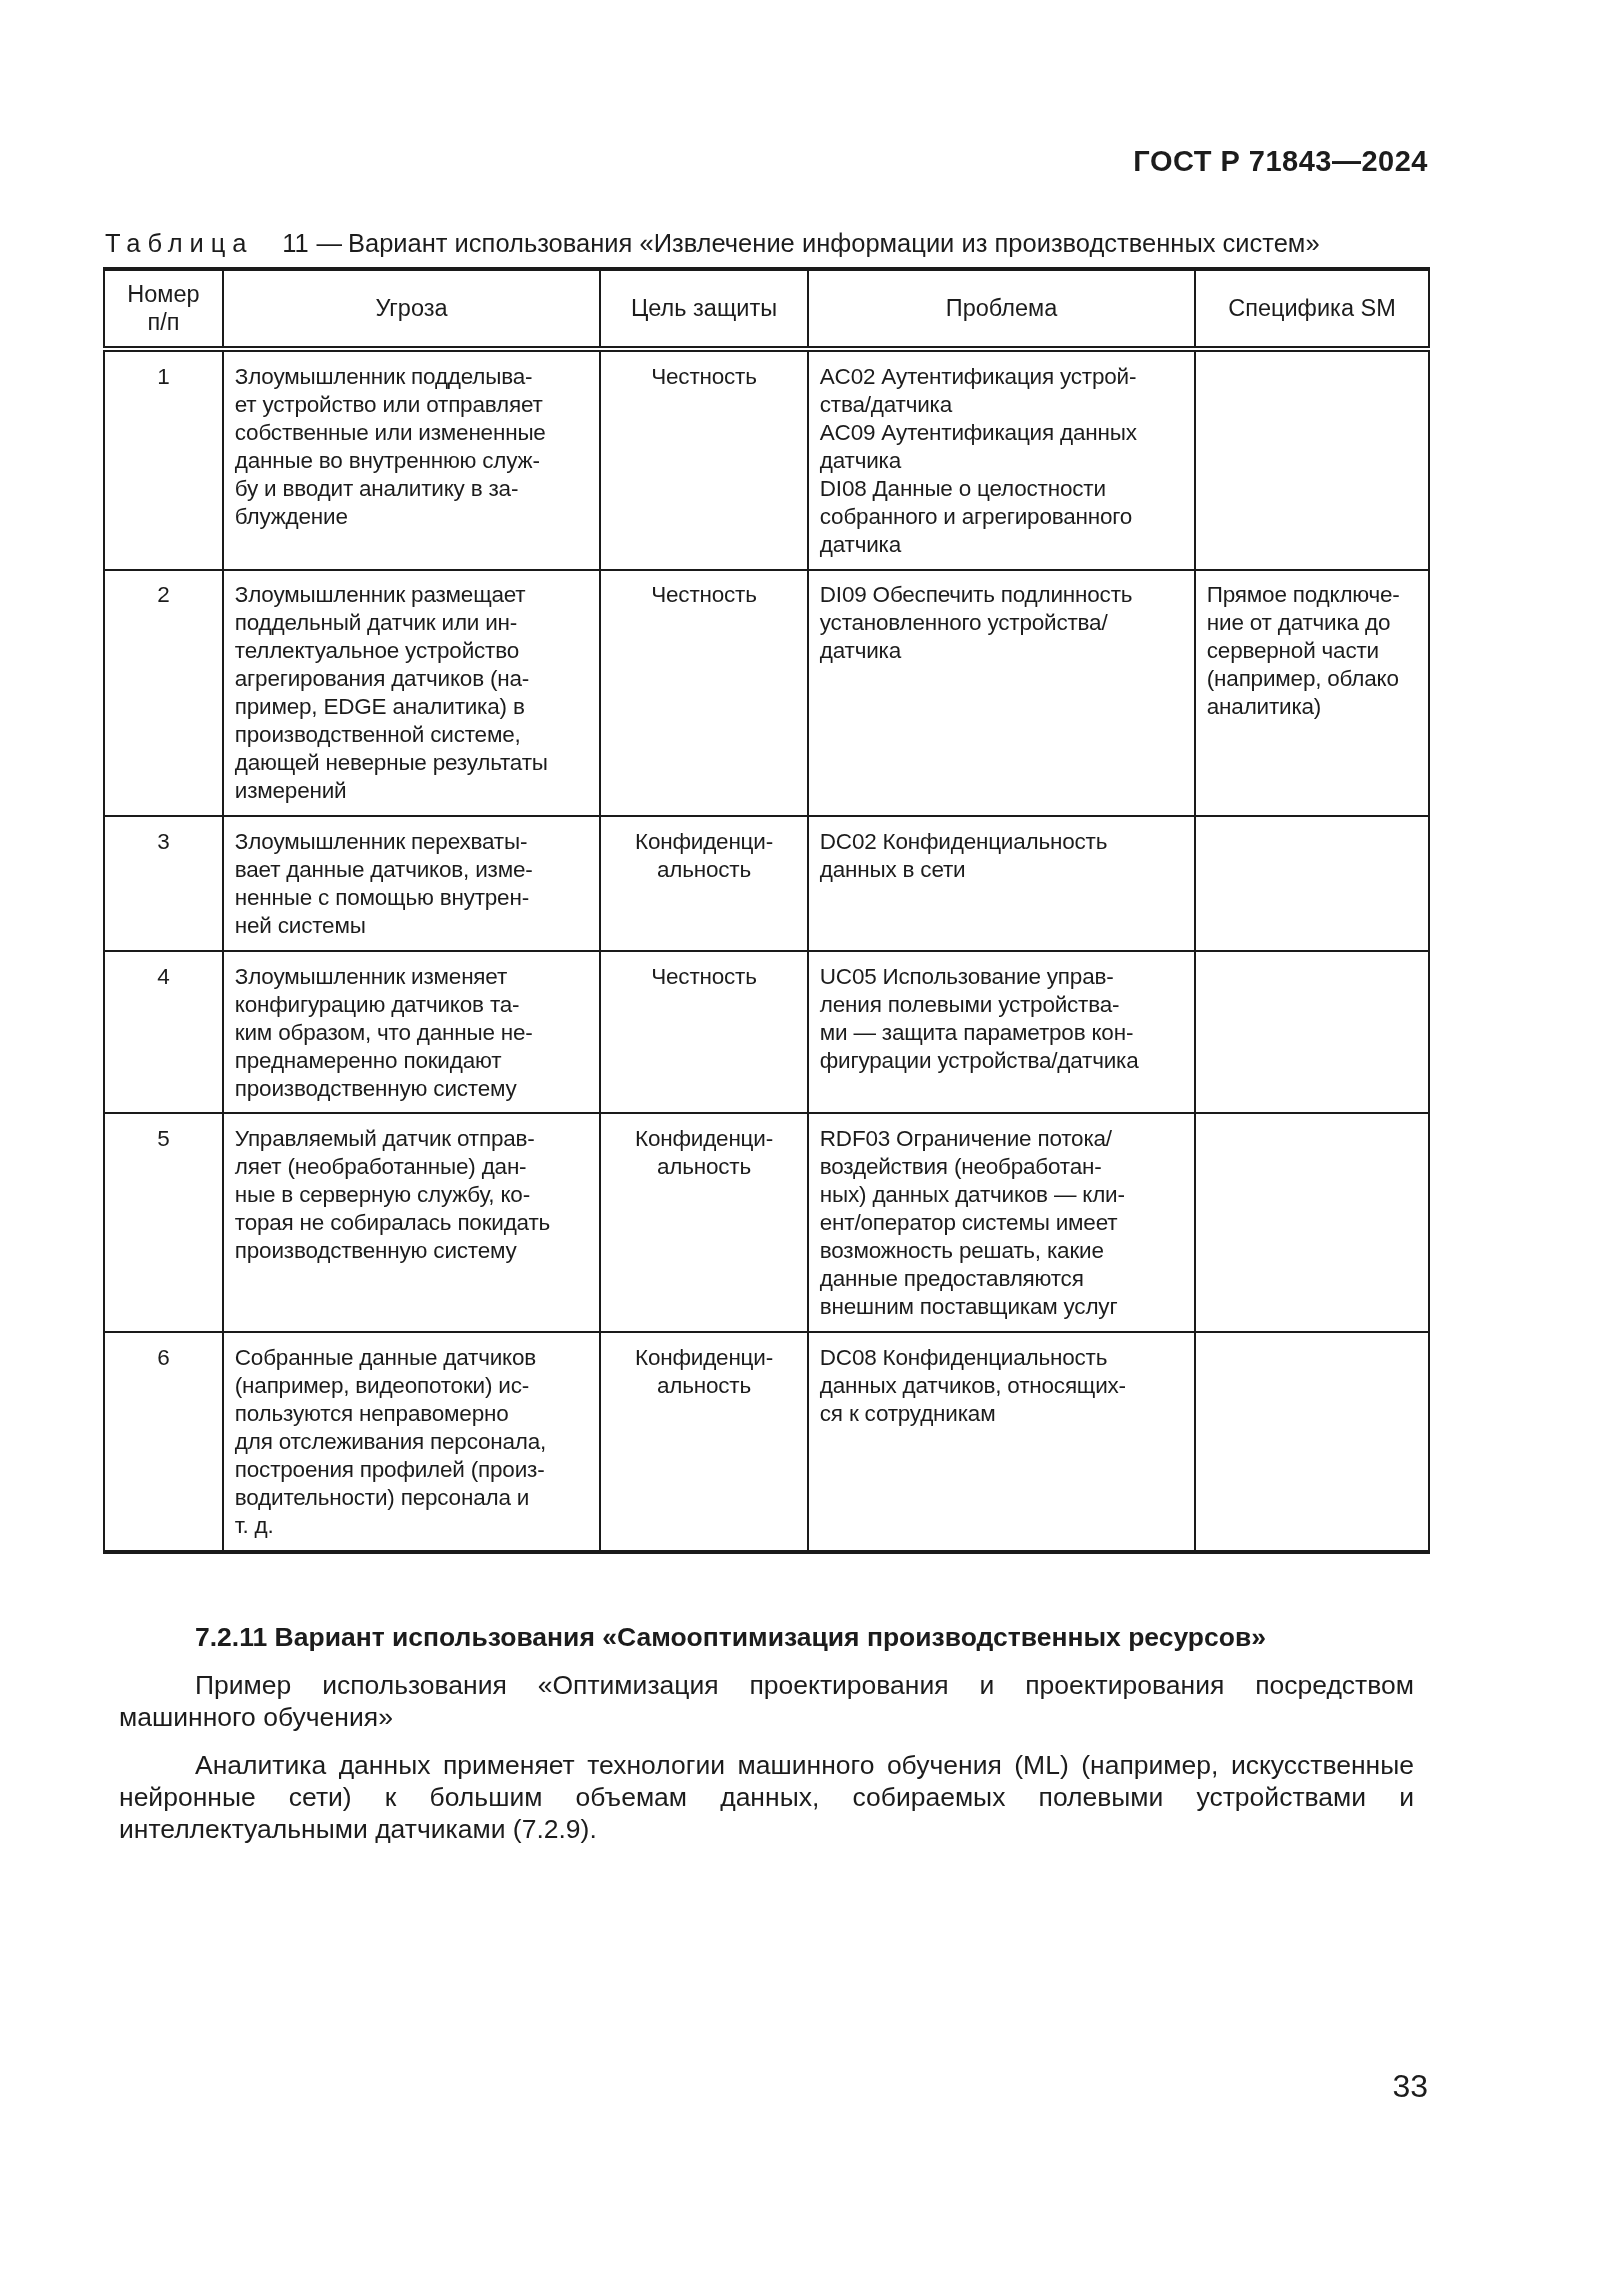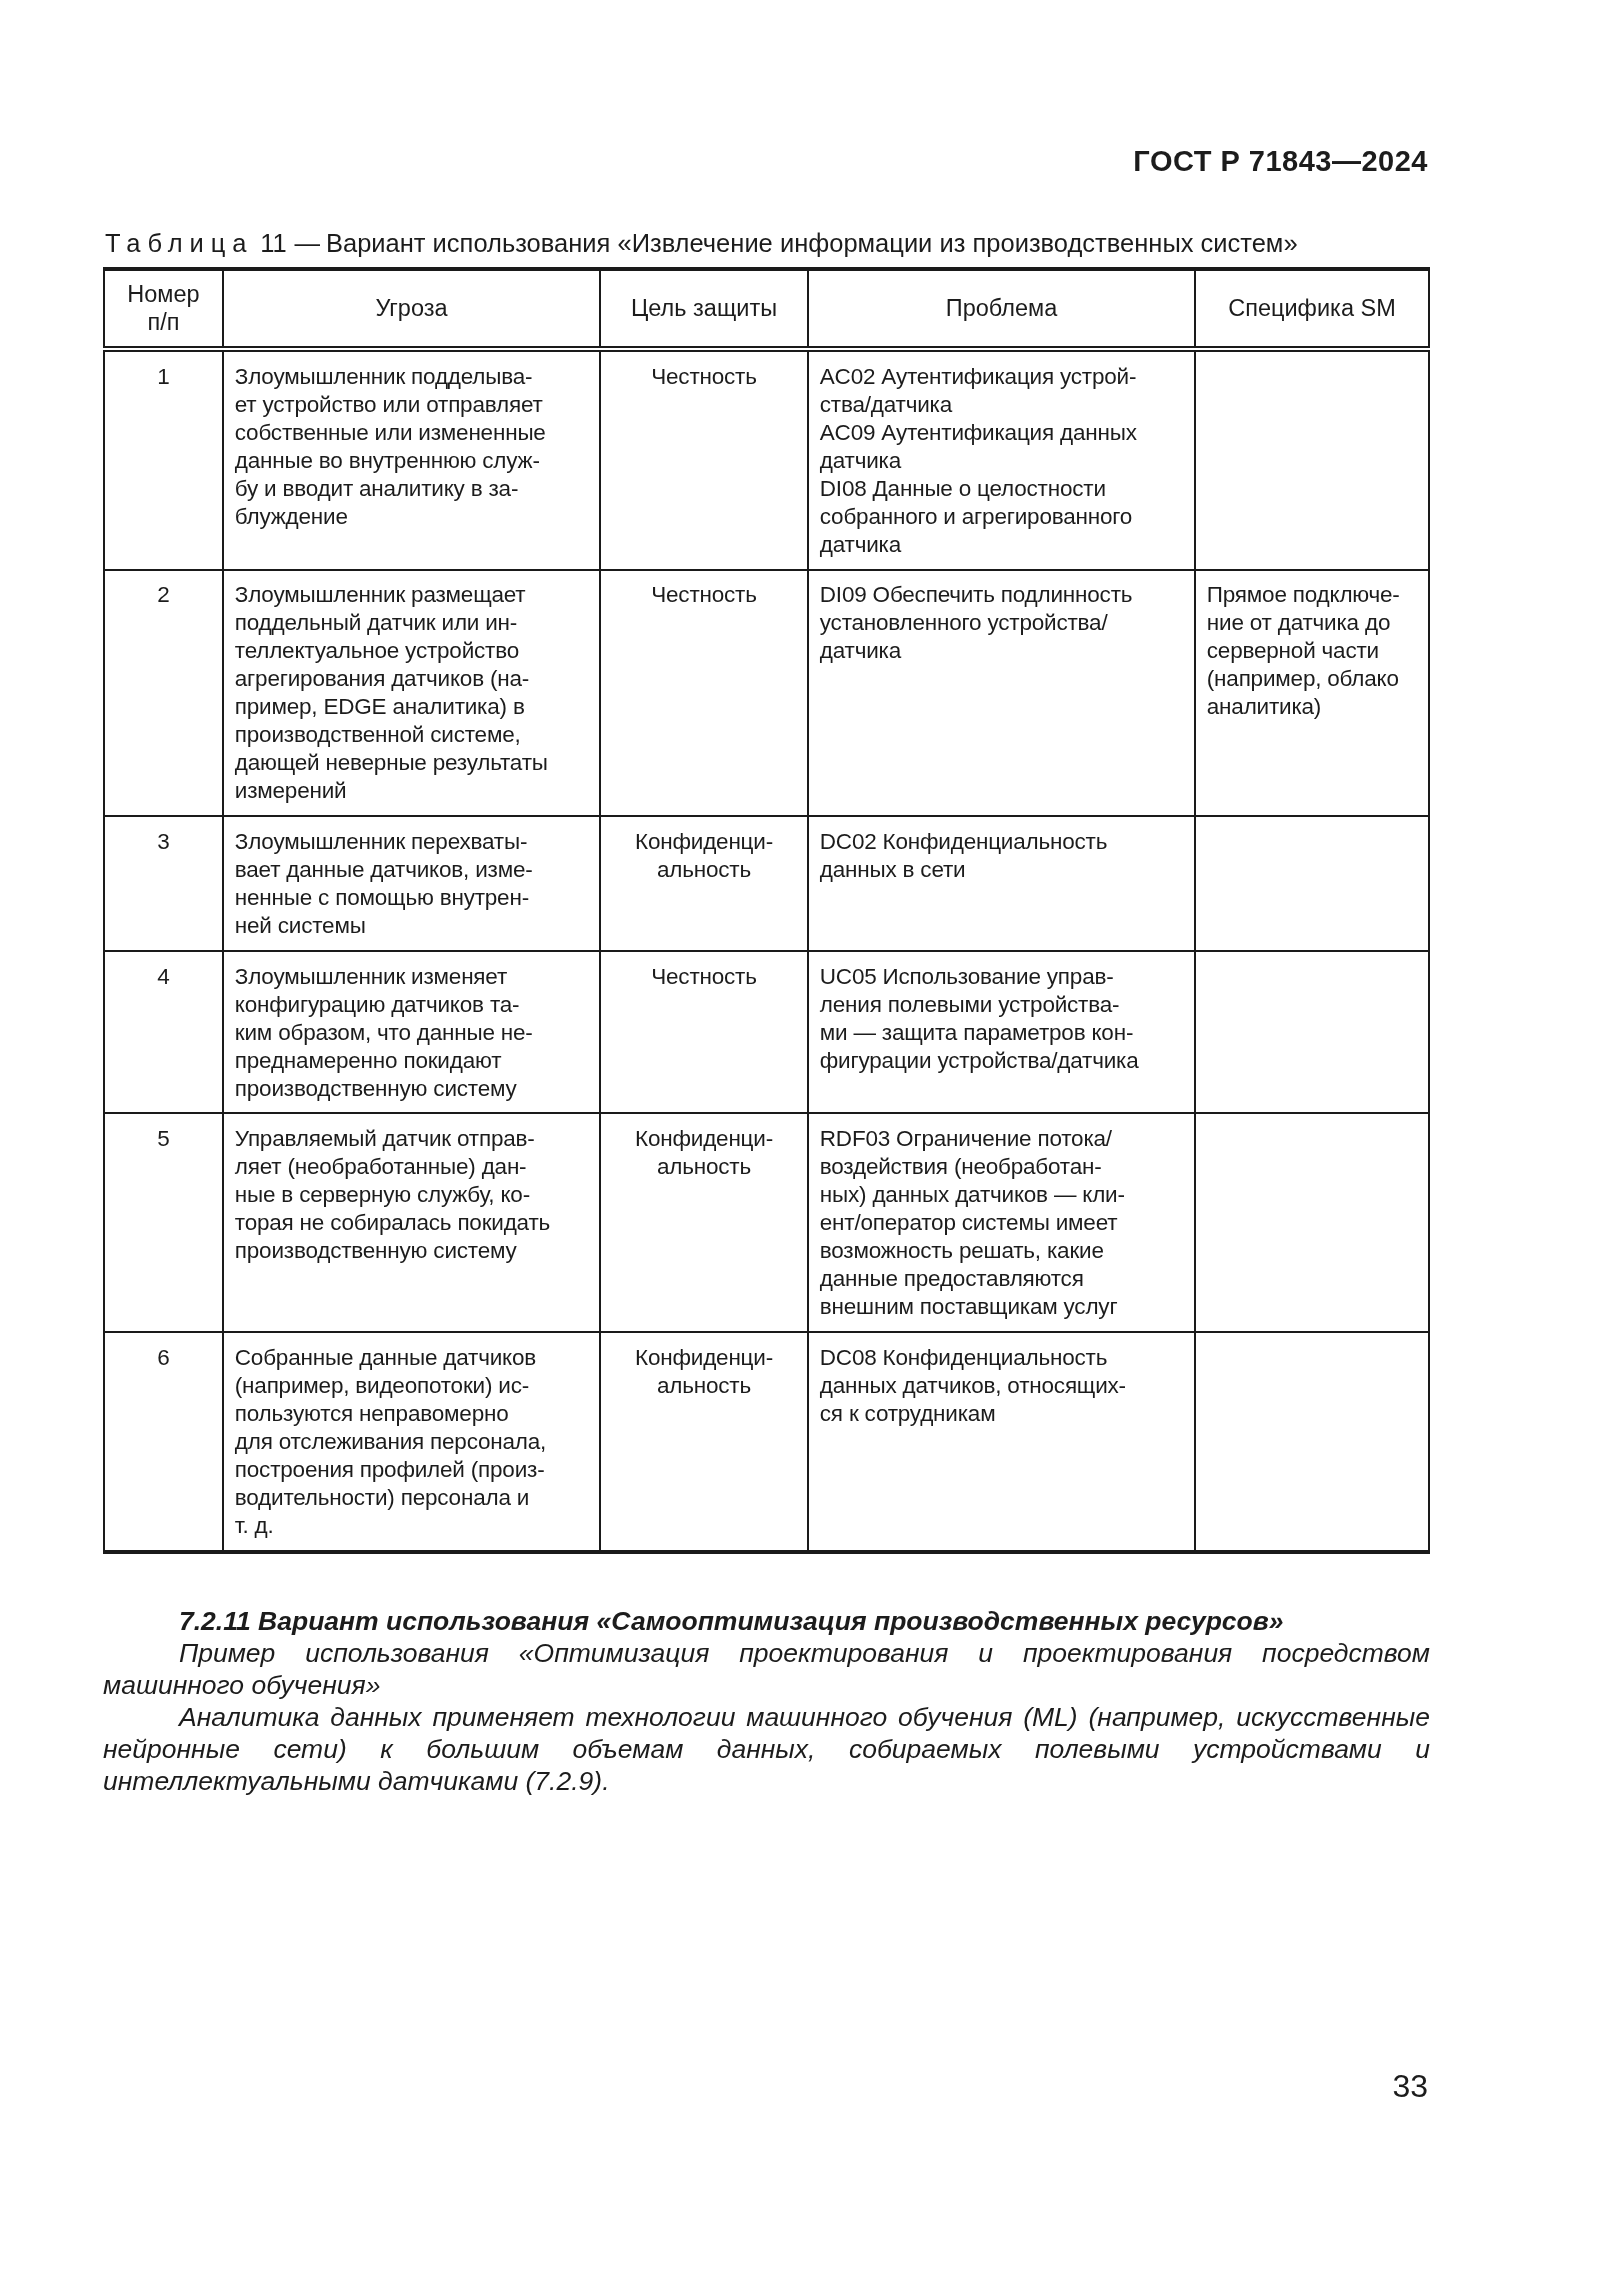--- a/index.html
+++ b/index.html
@@ -21,21 +21,21 @@
     font-weight: bold;
     letter-spacing: 0.5px;
   }
   .table-caption {
     position: absolute;
     top: 229px; left: 105px; width: 1325px;
     font-size: 25.5px;
     white-space: nowrap;
   }
   .cap-word { letter-spacing: 6.9px; }
-  .cap-num { margin-left: 7px; }
+  .cap-num { margin-left: 29px; }
   .cap-dash { margin: 0 5.9px 0 7.8px; }
   table.tbl {
     position: absolute;
     top: 267px; left: 103px;
     width: 1325px;
     border-collapse: collapse;
     table-layout: fixed;
     border-top: 4.9px solid #1a1a1a;
     border-bottom: 4.9px solid #1a1a1a;
     border-left: 2px solid #1a1a1a;
@@ -67,24 +67,23 @@
   }
   .tbl td.c-num { text-align: center; }
   .tbl td.c-goal { text-align: center; margin-left: 28px; }
   .text-block {
     position: absolute;
     top: 1605px; left: 103px; width: 1327px;
     font-size: 26.5px;
     line-height: 32px;
   }
   .text-block p {
-    margin: 0;
+    margin: 16px;
     text-indent: 76px;
     text-align: justify;
-    font-style: italic;
   }
   .text-block p.heading { font-weight: bold; text-align: left; }
   .page-number {
     position: absolute;
     top: 2068px; left: 103px; width: 1325px;
     text-align: right;
     font-size: 32px;
   }
 </style>
 </head>

